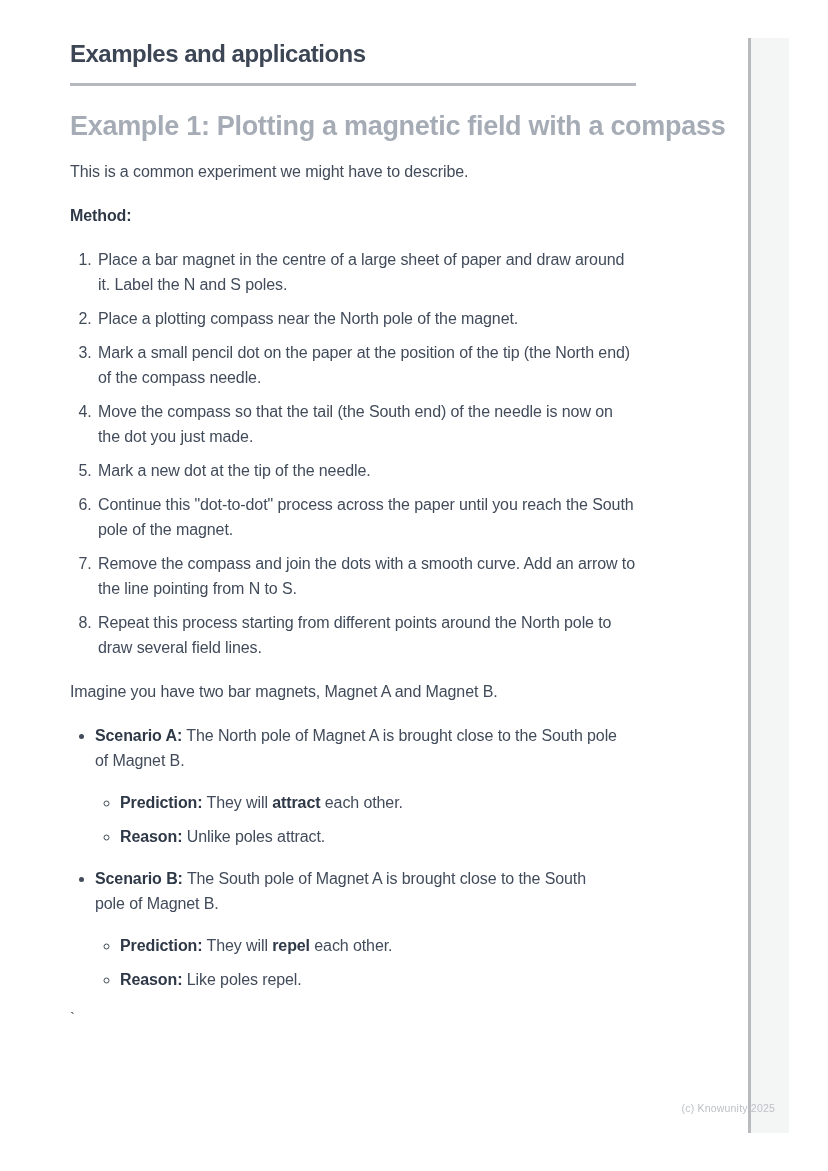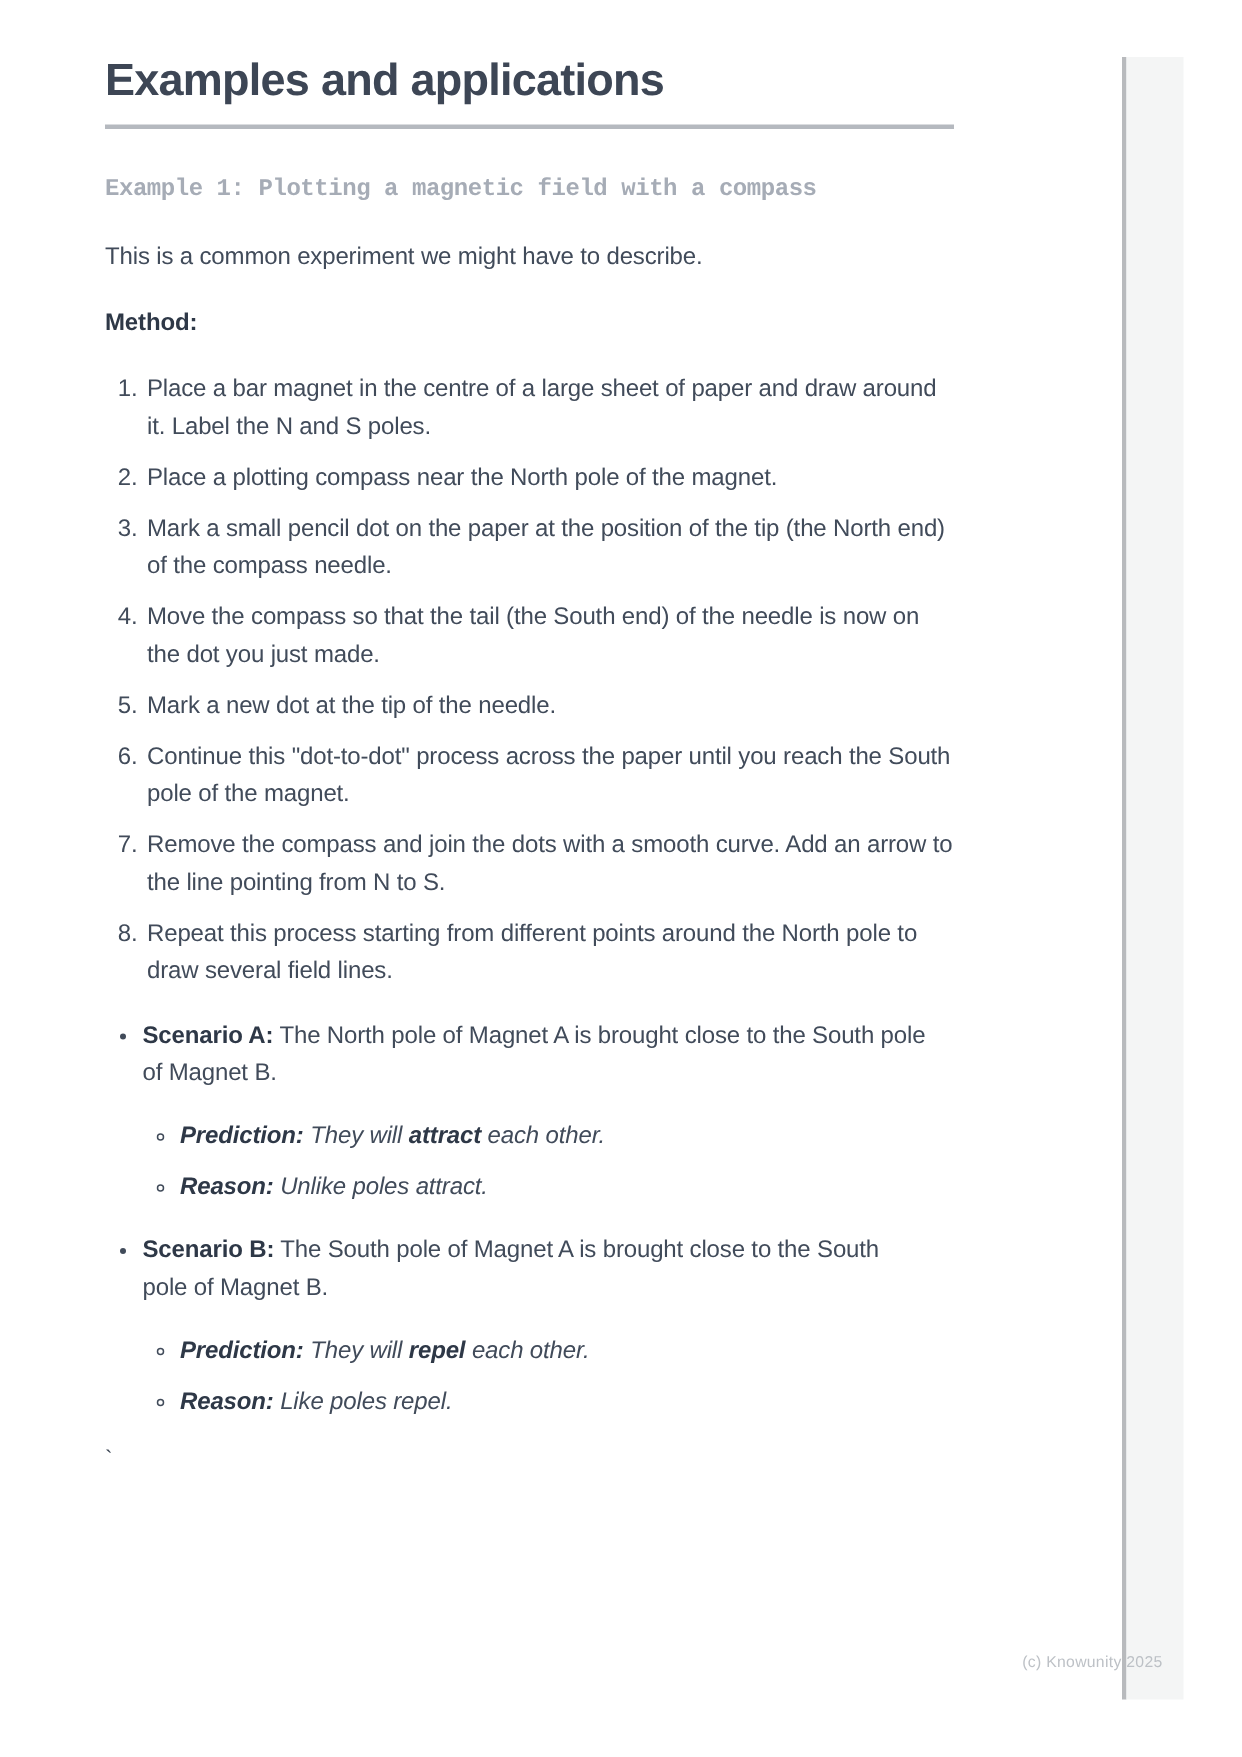--- a/index.html
+++ b/index.html
@@ -12,36 +12,35 @@
     position: relative;
     overflow: hidden;
   }
   .content {
     position: absolute;
     left: 70px; top: 0;
     width: 566px;
   }
   h1.doc-title {
     margin: 0; padding-top: 37px;
-    font-size: 30px; line-height: 34px;
+    font-size: 24px; line-height: 34px;
     font-weight: 700; letter-spacing: -0.5px;
     color: #3d4655;
   }
   .title-rule {
     border: none; height: 0;
     border-top: 3px solid #b5b9bf;
     margin: 12px 0 0 0;
   }
   h2.section-heading {
     margin: 26px 0 0 0;
-    font-size: 16px; line-height: 28px;
+    font-size: 27px; line-height: 28px;
     font-weight: 700; letter-spacing: -0.3px;
     color: #a6acb6;
     white-space: nowrap;
-    font-family: Liberation Mono, monospace;
   }
   p {
     margin: 19px 0;
     font-size: 16px; line-height: 25px;
     letter-spacing: -0.1px;
   }
   .b { font-weight: 700; color: #2e3847; }
   ol.steps {
     margin: 18px 0 0 0;
     padding-left: 26px;
@@ -54,21 +53,20 @@
     padding-left: 25px;
     list-style-type: disc;
     font-size: 16px; line-height: 25px;
     letter-spacing: -0.1px;
   }
   ul.scenarios > li { margin-bottom: 17px; }
   ul.sub {
     margin: 17px 0 0 0;
     padding-left: 25px;
     list-style-type: circle;
-    font-style: italic;
   }
   ul.sub li { margin-bottom: 9px; }
   .stray-char {
     margin-top: 14px;
     font-size: 15px;
     color: #3a4452;
   }
   .rail-line {
     position: absolute;
     left: 748px; top: 38px;
@@ -110,20 +108,21 @@
     <li>Place a plotting compass near the North pole of the magnet.</li>
     <li>Mark a small pencil dot on the paper at the position of the tip (the North end) of the compass needle.</li>
     <li>Move the compass so that the tail (the South end) of the needle is now on the dot you just made.</li>
     <li>Mark a new dot at the tip of the needle.</li>
     <li>Continue this "dot-to-dot" process across the paper until you reach the South pole of the magnet.</li>
     <li>Remove the compass and join the dots with a smooth curve. Add an arrow to the line pointing from N to S.</li>
     <li>Repeat this process starting from different points around the North pole to draw several field lines.</li>
   </ol>
 
 
+  <p>Imagine you have two bar magnets, Magnet A and Magnet B.</p>
 
   <ul class="scenarios">
     <li>
       <span class="b">Scenario A:</span><span> The North pole of Magnet A is brought close to the South pole of Magnet B.</span>
       <ul class="sub">
         <li>
           <span class="b">Prediction:</span><span> They will </span><span class="b">attract</span><span> each other.</span>
         </li>
         <li>
           <span class="b">Reason:</span><span> Unlike poles attract.</span>

